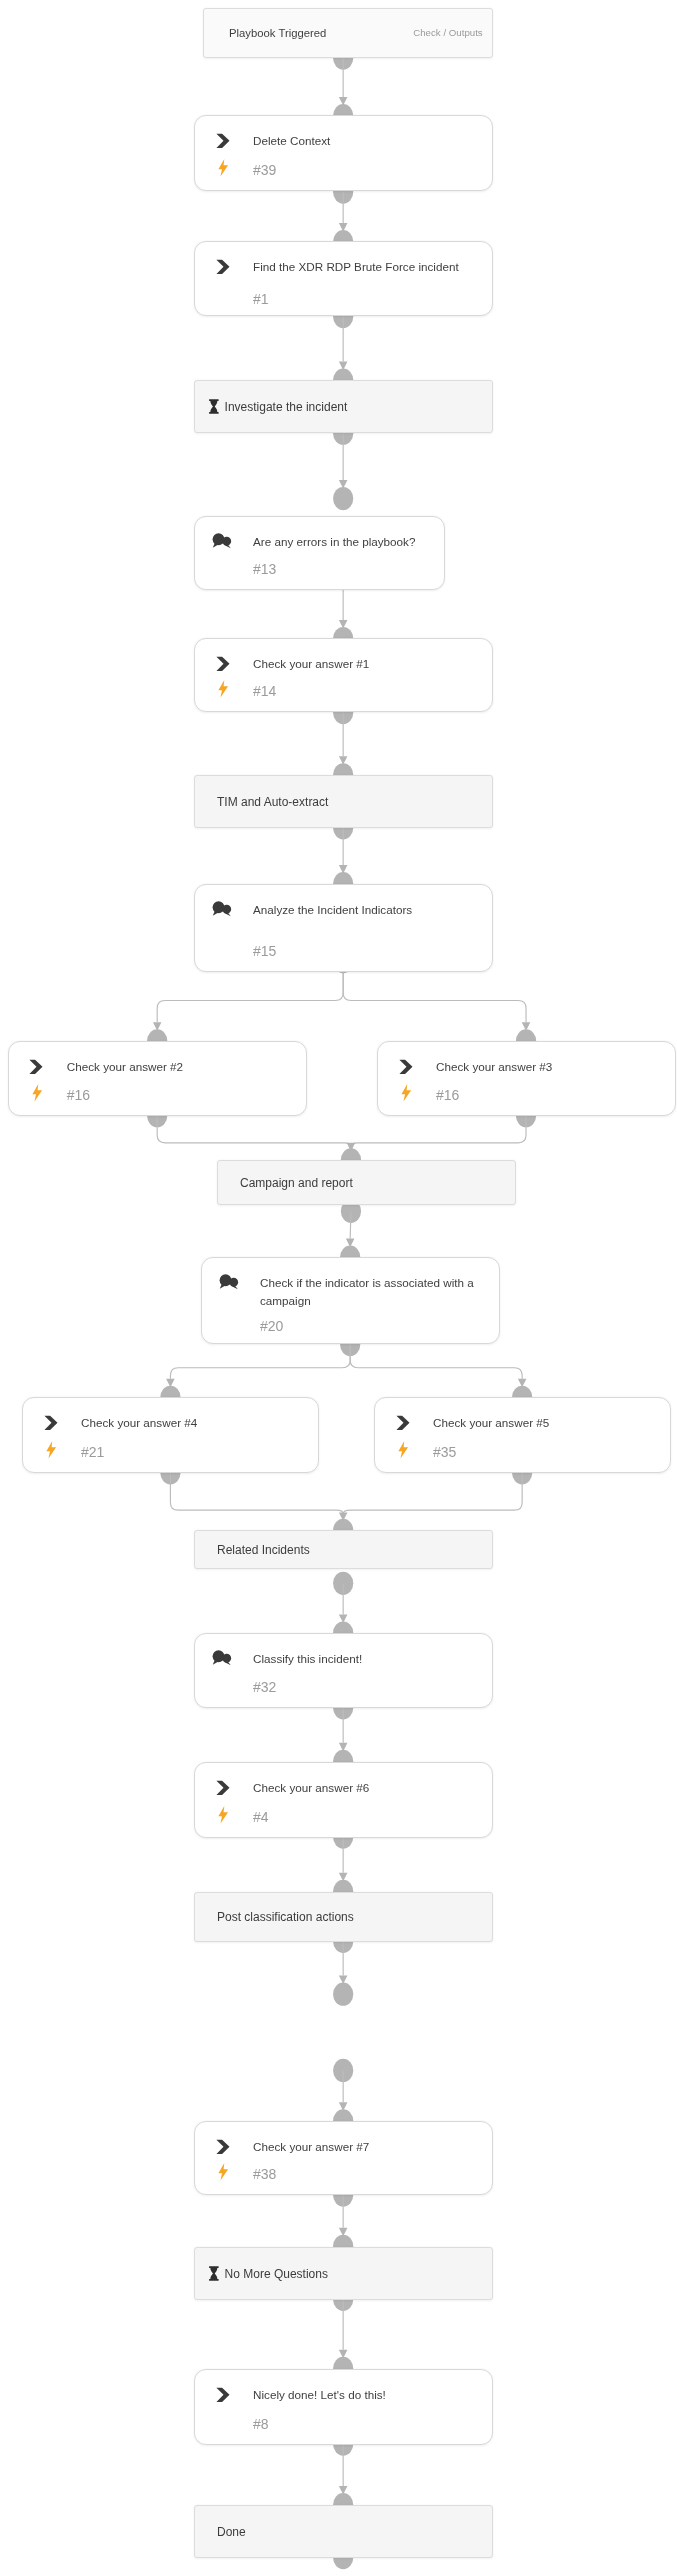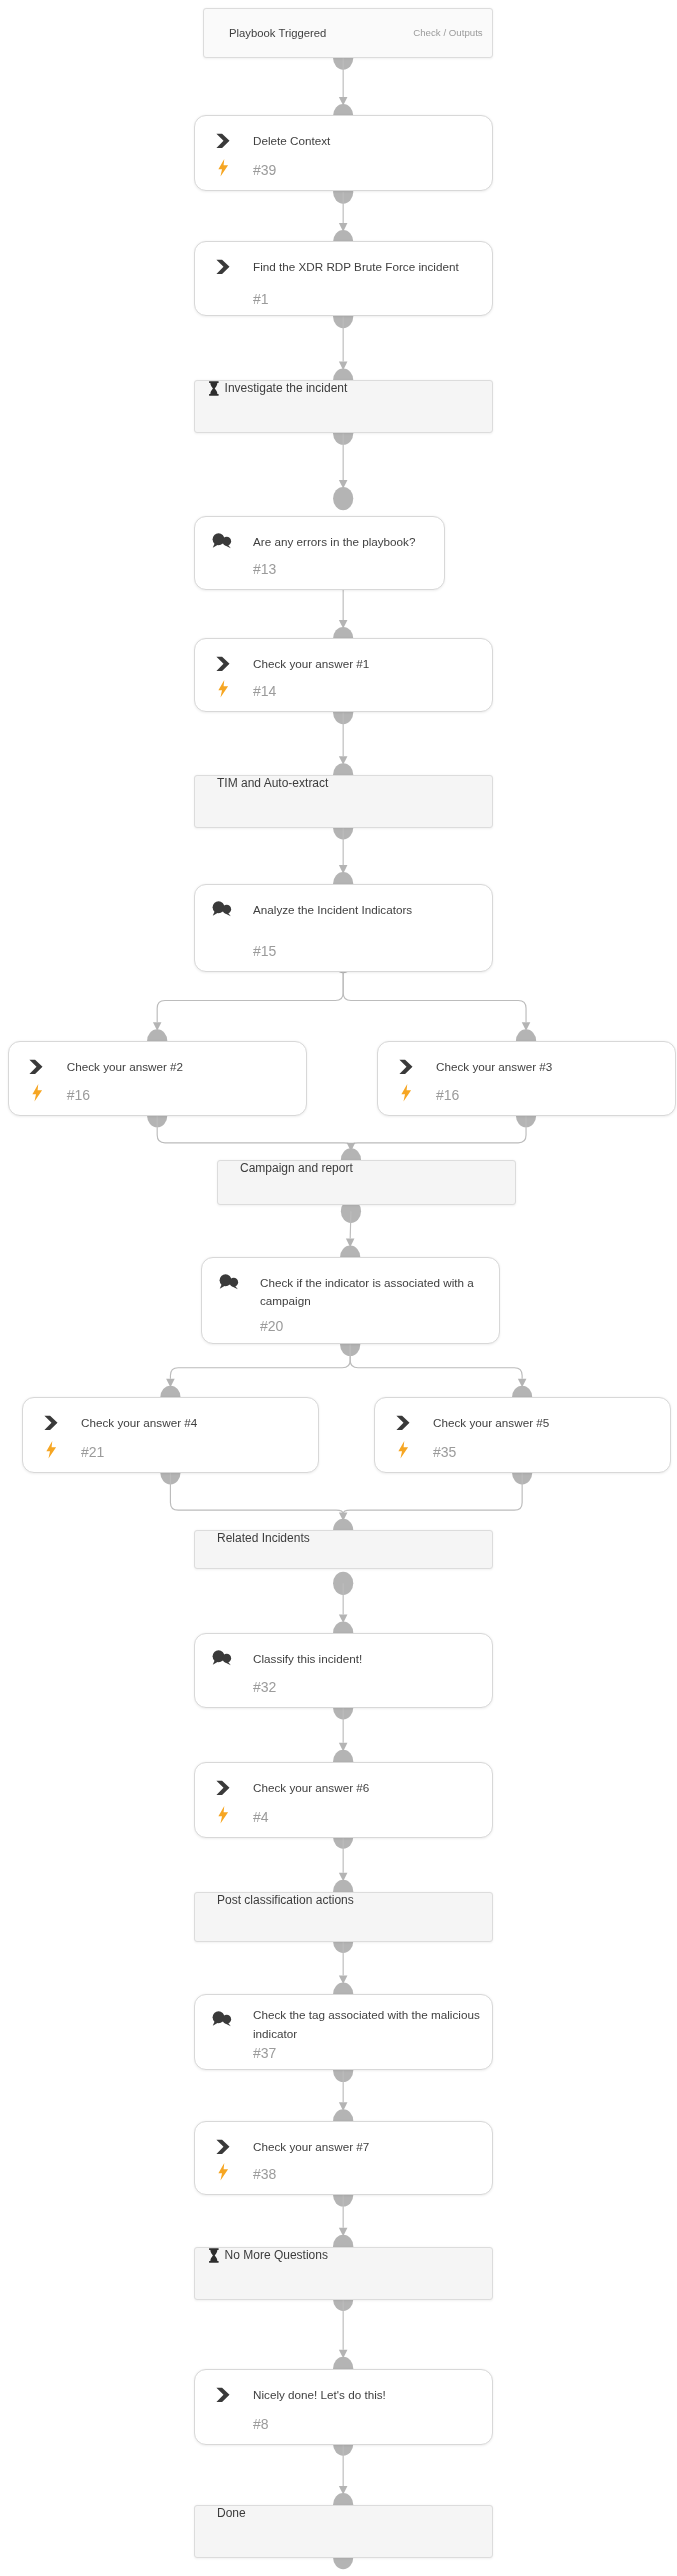--- a/index.html
+++ b/index.html
@@ -10,21 +10,21 @@
         box-shadow:0 0.8px 2.3px rgba(0,0,0,0.07);box-sizing:border-box;cursor:pointer;}
   .ntitle{position:absolute;left:58px;top:15.6px;right:11px;font-size:11.7px;line-height:18.7px;color:#3f3f3f;}
   .nnum{position:absolute;left:58px;bottom:12.5px;font-size:14px;color:#9b9b9b;}
   .nicon{position:absolute;left:19.5px;top:17px;color:#3a3a3a;}
   .nicon svg{width:15.6px;height:15.6px;fill:currentColor;}
   .cicon{position:absolute;left:16.3px;top:16.3px;color:#3a3a3a;}
   .cicon svg{width:21px;height:16.3px;fill:currentColor;}
   .nbolt{position:absolute;left:22px;bottom:10px;color:#f6a623;}
   .nbolt svg{width:12.5px;height:19.5px;fill:currentColor;}
   .section{position:absolute;z-index:2;background:#f5f5f5;border:0.8px solid #dcdcdc;border-radius:3.1px;
-           box-shadow:0 0.8px 2.3px rgba(0,0,0,0.06);box-sizing:border-box;display:flex;align-items:flex-start;
+           box-shadow:0 0.8px 2.3px rgba(0,0,0,0.06);box-sizing:border-box;display:flex;align-items:center;
            padding-left:22px;font-size:12px;color:#3c3c3c;cursor:pointer;}
   .section.has-icon{padding-left:13.2px;}
   .sec-icon{display:inline-block;margin-right:4.7px;color:#2e2e2e;line-height:0;}
   .sec-icon svg{width:11.7px;height:15px;fill:currentColor;}
   .trigger{position:absolute;z-index:2;background:#fafafa;border:0.8px solid #dcdcdc;border-radius:3.1px;
            box-shadow:0 0.8px 2.3px rgba(0,0,0,0.06);box-sizing:border-box;display:flex;align-items:center;
            justify-content:space-between;padding:0 9.3px 0 25px;cursor:pointer;margin-left:8px;}
   .trig-title{font-size:11.3px;color:#3f3f3f;}
   .trig-link{font-size:9.7px;color:#9b9b9b;cursor:pointer;}
 </style>
@@ -291,27 +291,20 @@
     <span class="nbolt"><svg viewBox="0 0 16 25" width="12.5" height="19.5">
           <use href="#i-bolt"></use>
         </svg></span>
     <span class="nnum">#4</span>
   </div>
 
   <div class="section" style="left:194px;top:1892px;width:299px;height:50px">
     <span>Post classification actions</span>
   </div>
 
-  <div class="node" style="left:194px;top:1994px;width:299px;height:76px">
-    <span class="cicon"><svg viewBox="0 0 27 21" width="21" height="16.3">
-          <use href="#i-chat"></use>
-        </svg></span>
-    <span class="ntitle" style="top:11px">Check the tag associated with the malicious indicator</span>
-    <span class="nnum" style="bottom:7.8px">#37</span>
-  </div>
 
   <div class="node" style="left:194px;top:2121px;width:299px;height:74px">
     <span class="nicon"><svg viewBox="0 0 20 20" width="15.6" height="15.6">
           <use href="#i-chev"></use>
         </svg></span>
     <span class="ntitle">Check your answer #7</span>
     <span class="nbolt"><svg viewBox="0 0 16 25" width="12.5" height="19.5">
           <use href="#i-bolt"></use>
         </svg></span>
     <span class="nnum">#38</span>

